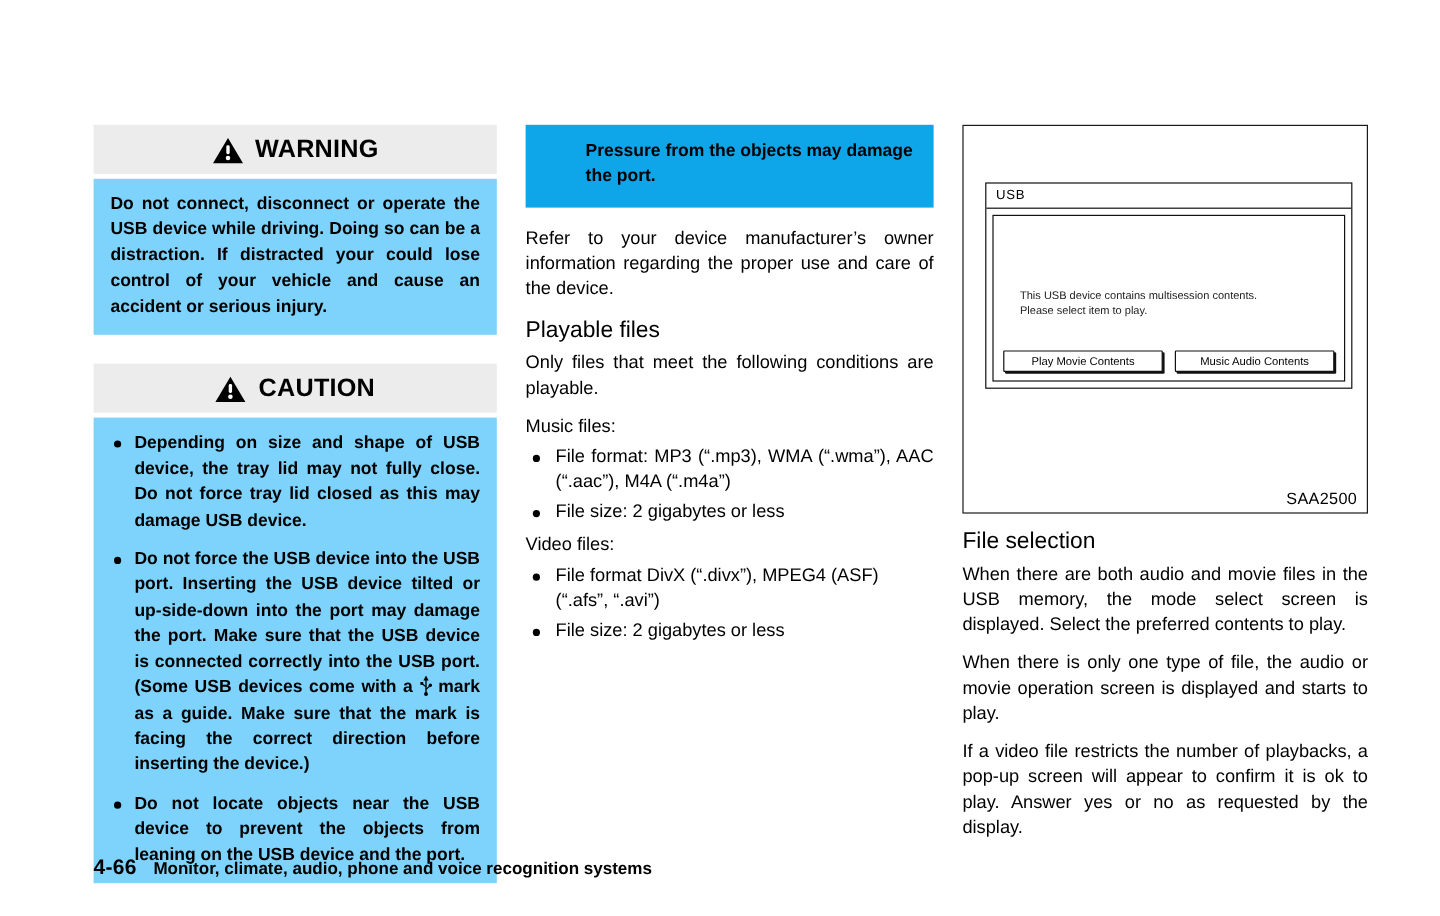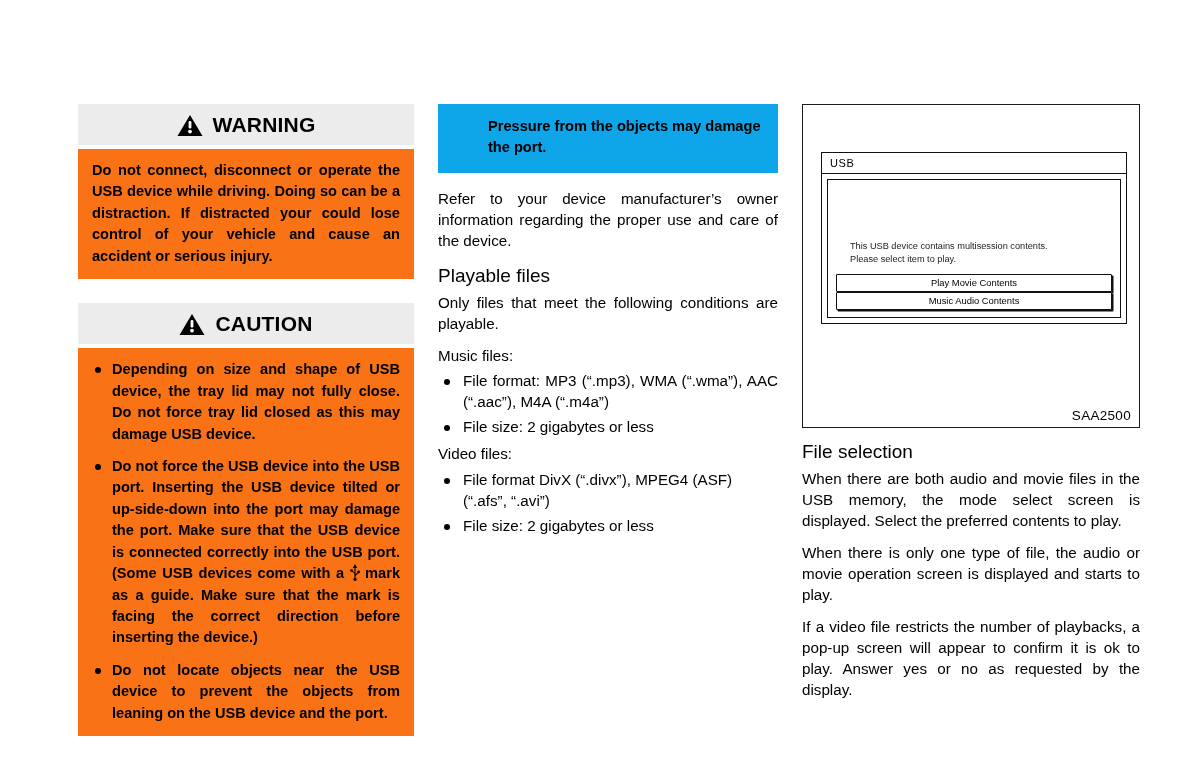--- a/index.html
+++ b/index.html
@@ -33,21 +33,21 @@
     justify-content: center;
     gap: 10px;
   }
   .alert-head .label {
     font-weight: bold;
     font-size: 21px;
     letter-spacing: 0.2px;
   }
   .alert-gap { height: 4px; background: #ffffff; }
   .alert-body {
-    background: #f97316;
+    background: #7dd3fc;
     padding: 11px 14px 12px 14px;
     font-weight: bold;
     font-size: 14.6px;
     line-height: 1.47;
     text-align: justify;
     text-justify: inter-word;
   }
   .alert-body p { margin: 0; }
 
   
@@ -156,22 +156,21 @@
     left: 22px; top: 60px;
     right: 12px;
     font-size: 9.2px;
     line-height: 1.38;
     color: #222;
   }
   .btn-row {
     position: absolute;
     left: 8px; right: 8px; bottom: 7px;
     display: flex;
-    gap: 0;
-    flex-direction: column;
+    gap: 10px;
   }
   .scr-btn {
     flex: 1;
     border: 1.4px solid #111;
     box-shadow: 1.5px 1.5px 0 #111;
     text-align: center;
     font-size: 9.4px;
     padding: 2px 0 3px 0;
     background: #fff;
     border-radius: 1px;
@@ -321,14 +320,18 @@
     </div>
 
     <h2 class="sec-head">File selection</h2>
 
     <p class="body-p">When there are both audio and movie files in the USB memory, the mode select screen is displayed. Select the preferred contents to play.</p>
     <p class="body-p">When there is only one type of file, the audio or movie operation screen is displayed and starts to play.</p>
     <p class="body-p">If a video file restricts the number of playbacks, a pop-up screen will appear to confirm it is ok to play. Answer yes or no as requested by the display.</p>
 
   </div>
 
+  <div class="footer">
+    <span class="pgno">4-66</span>
+    <span class="ftitle">Monitor, climate, audio, phone and voice recognition systems</span>
+  </div>
 
 </div>
 
 </body></html>

